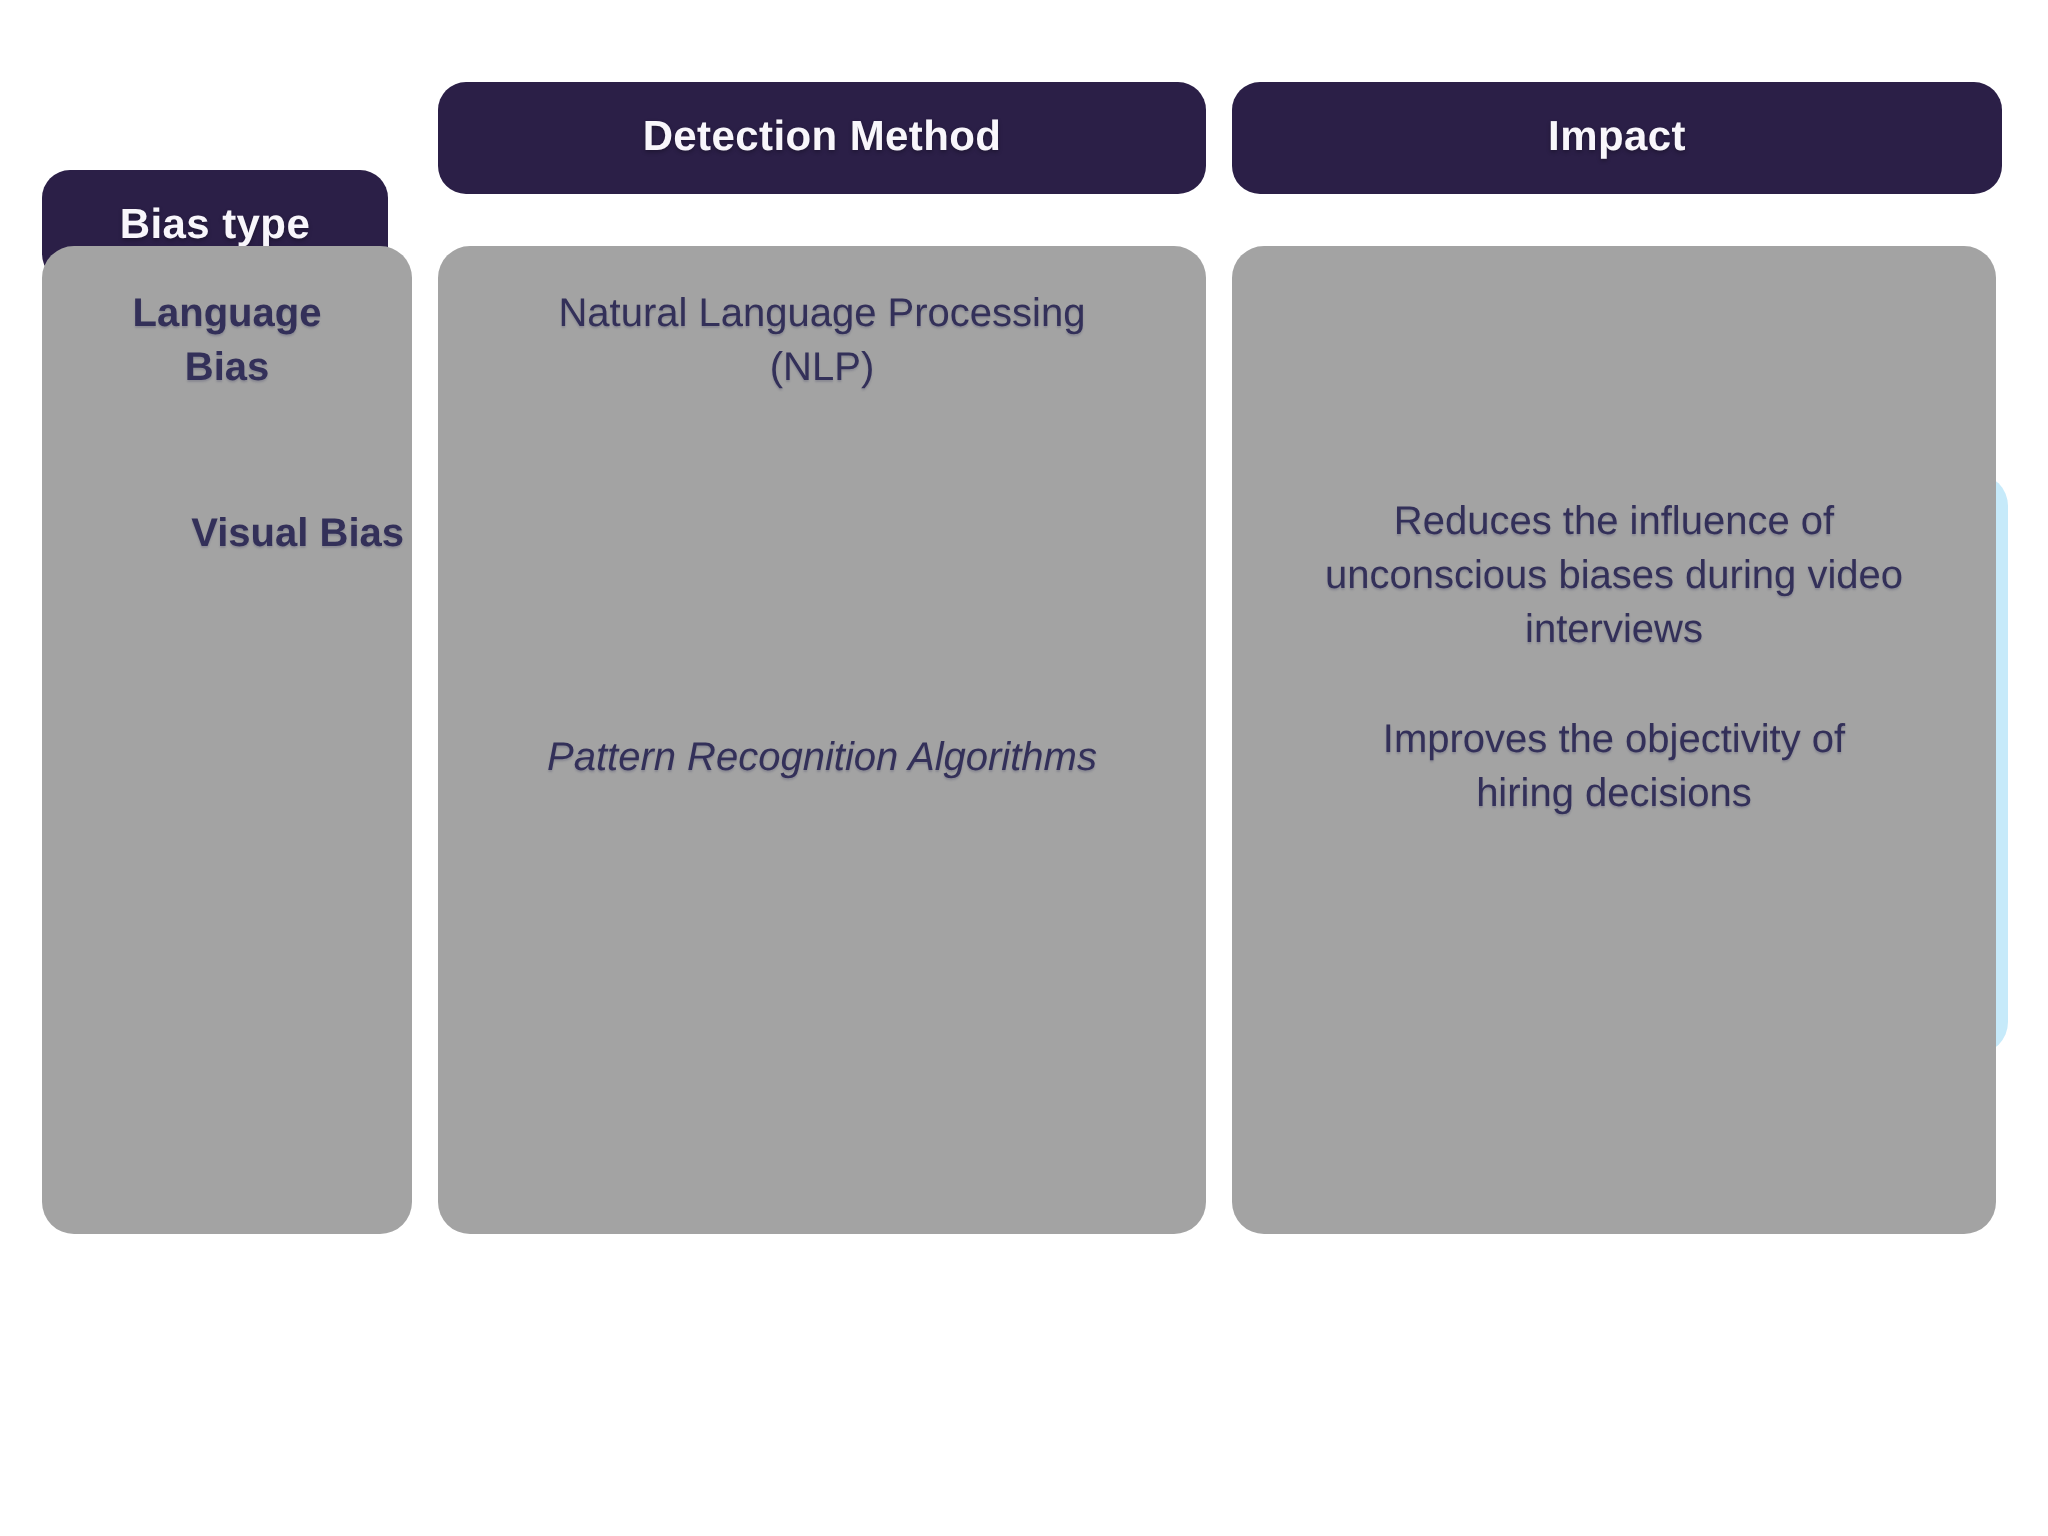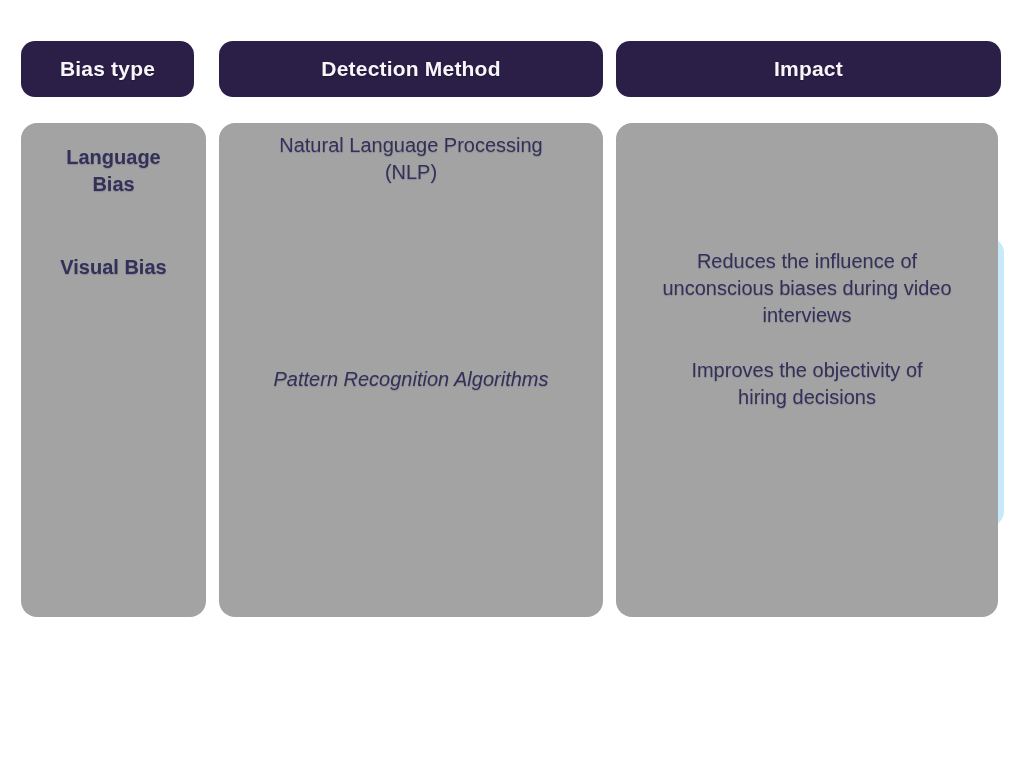--- a/index.html
+++ b/index.html
@@ -25,21 +25,21 @@
     border-radius: 14px;
     color: #f8f6fb;
     font-size: 21px;
     font-weight: bold;
     display: flex;
     align-items: center;
     justify-content: center;
     text-shadow: 0 1px 2px rgba(0,0,0,0.30);
     letter-spacing: 0.2px;
   }
-  .pill.c1 { left: 21px;  width: 173px; }
+  .pill.c1 { left: 21px;  width: 173px; margin-top: 44px; }
   .pill.c2 { left: 219px; width: 384px; text-align: right; }
   .pill.c3 { left: 616px; width: 385px; }
 
   
   .col {
     position: absolute;
     top: 123px;
     height: 494px;
     background: #a3a3a3;
     border-radius: 16px;
@@ -68,23 +68,23 @@
     font-size: 20px;
     line-height: 27px;
     color: #333059;
     white-space: pre-line;
     text-shadow: 0 1px 1px rgba(51,48,89,0.22);
   }
   .cell.bold { font-weight: bold; }
 
   
   .c1 .r1 { top: 21px; }
-  .c1 .r2 { top: 131px; }
+  .c1 .r2 { top: 131px; text-align: right; }
   .c1 .r3 { top: 247px; }
-  .c2 .r1 { top: 9px; }
+  .c2 .r1 { top: 21px; }
   .c2 .r2 { top: 131px; }
   .c2 .r3 { top: 243px; font-style: italic; }
   .c3 .r1 { top: 22px; }
   .c3 .r2 { top: 125px; }
   .c3 .r3 { top: 234px; }
 </style>
 </head>
 <body>
 
 <div class="canvas">

